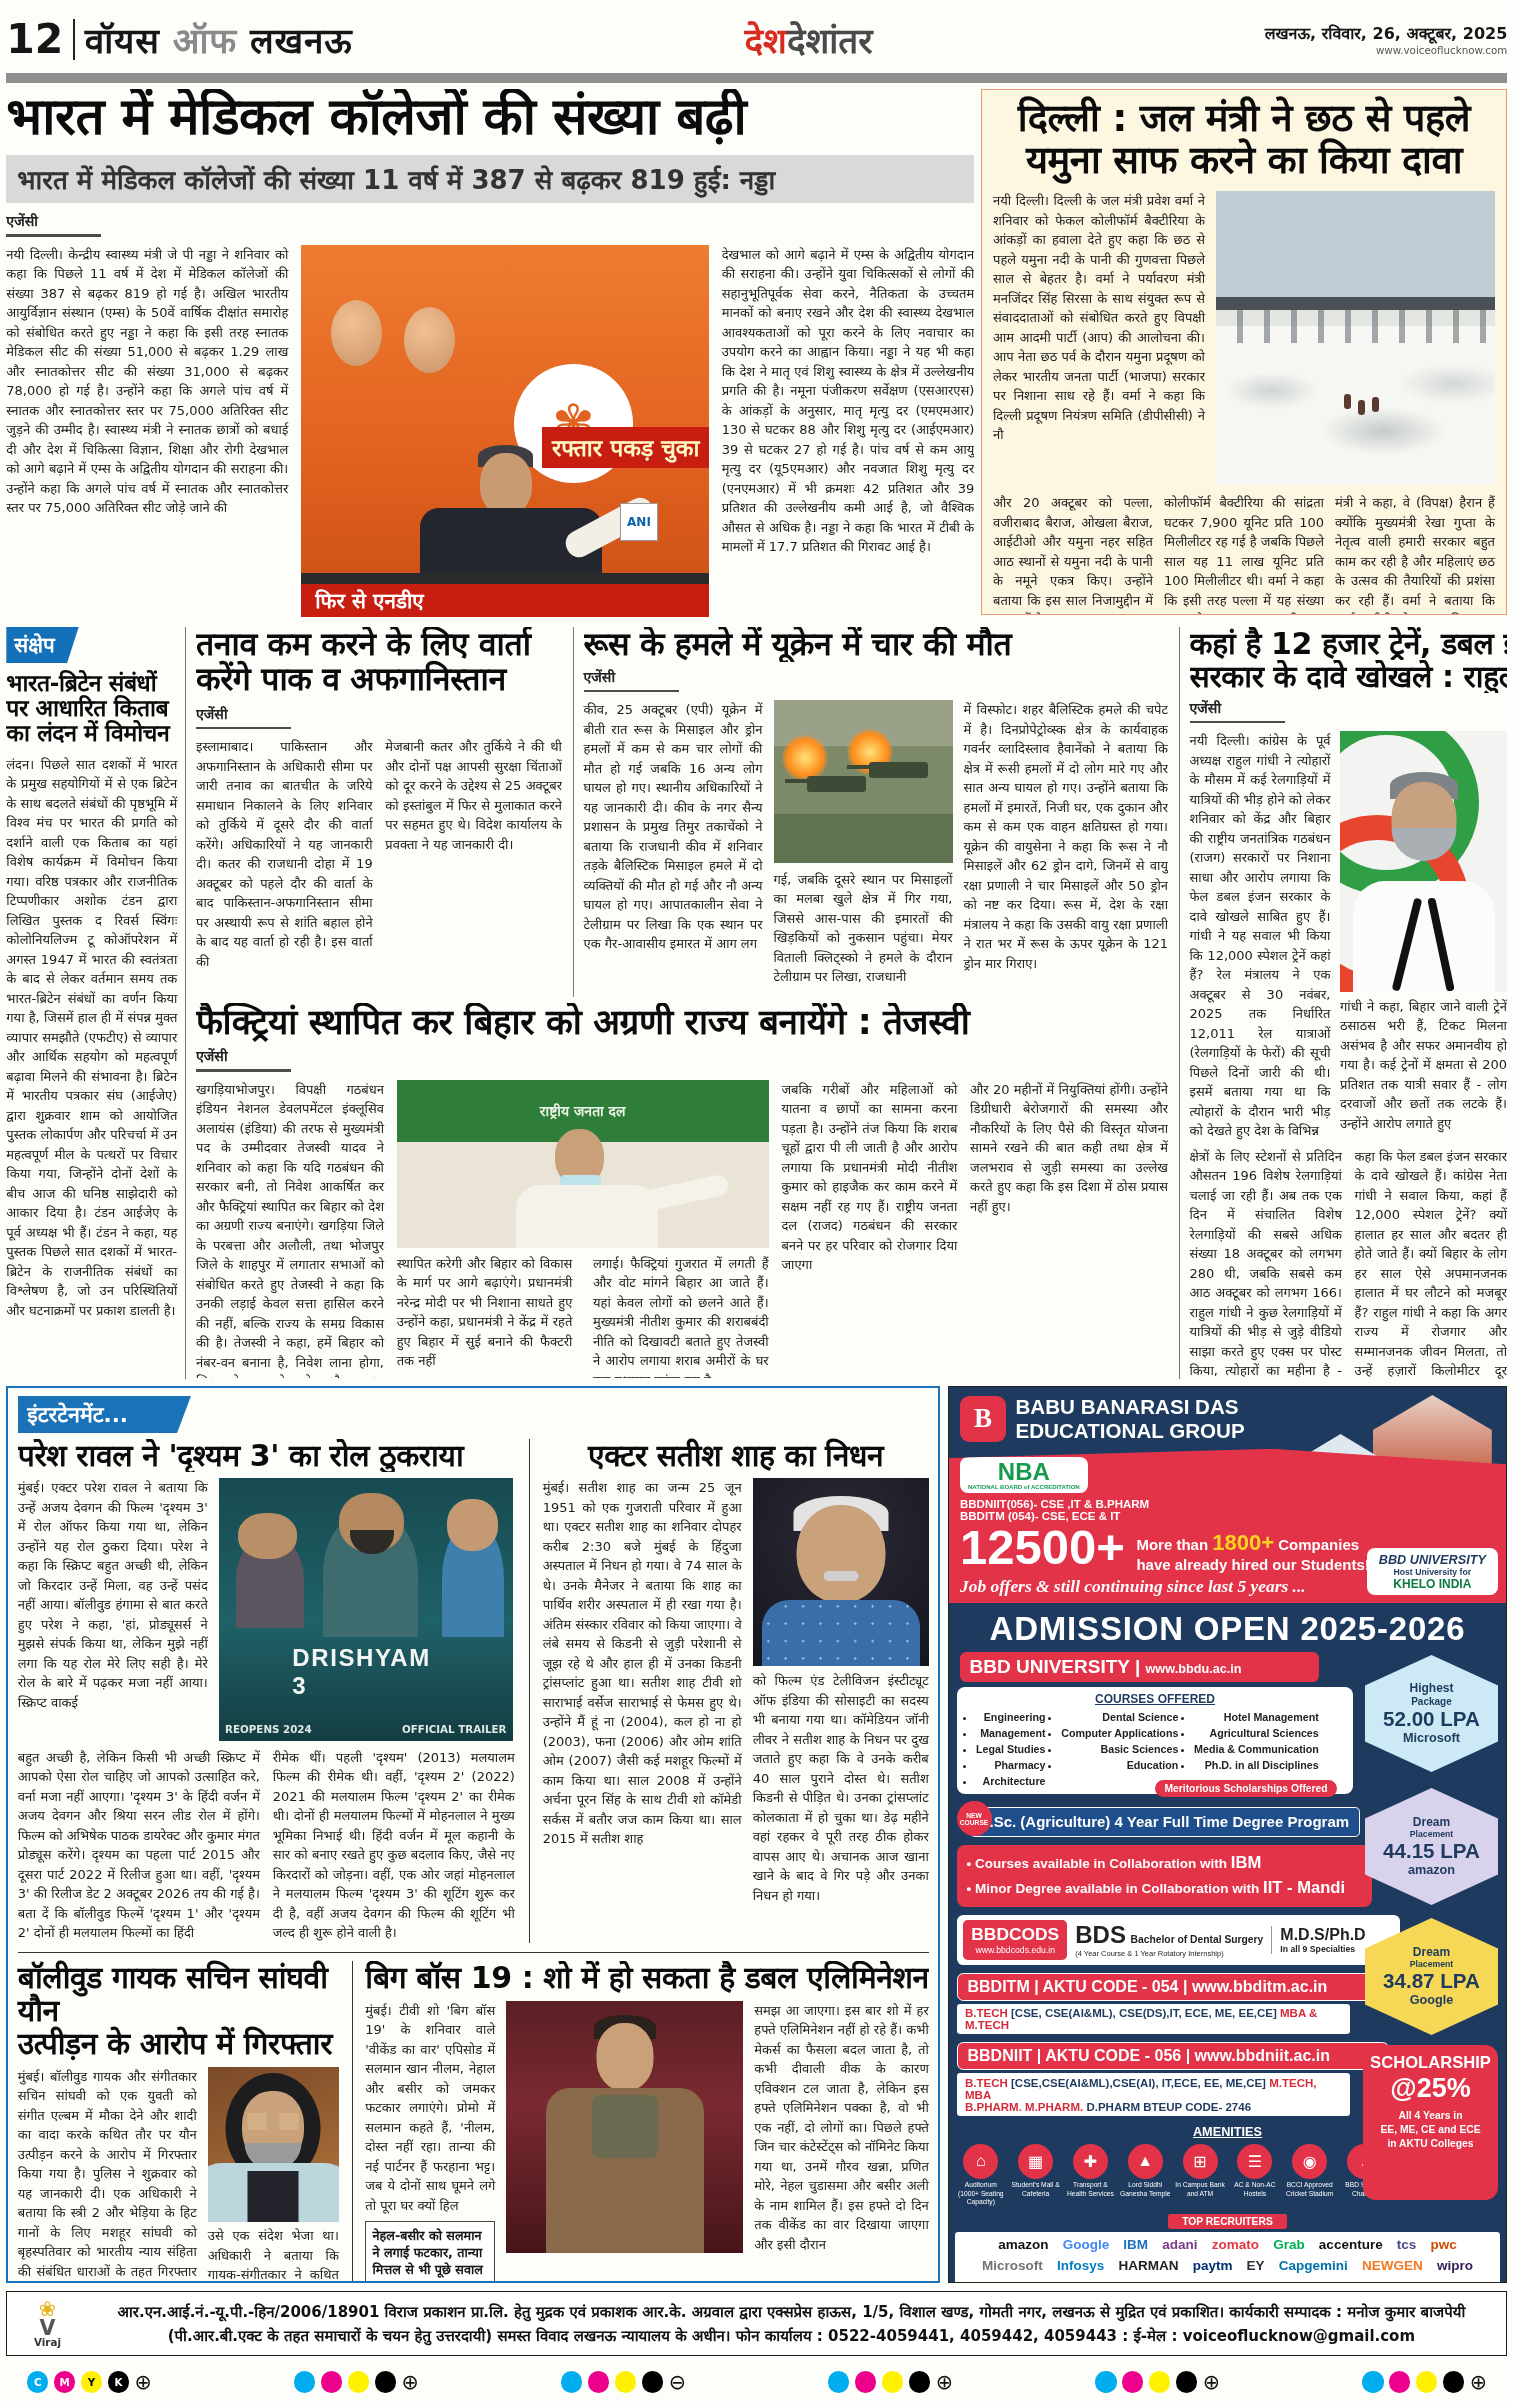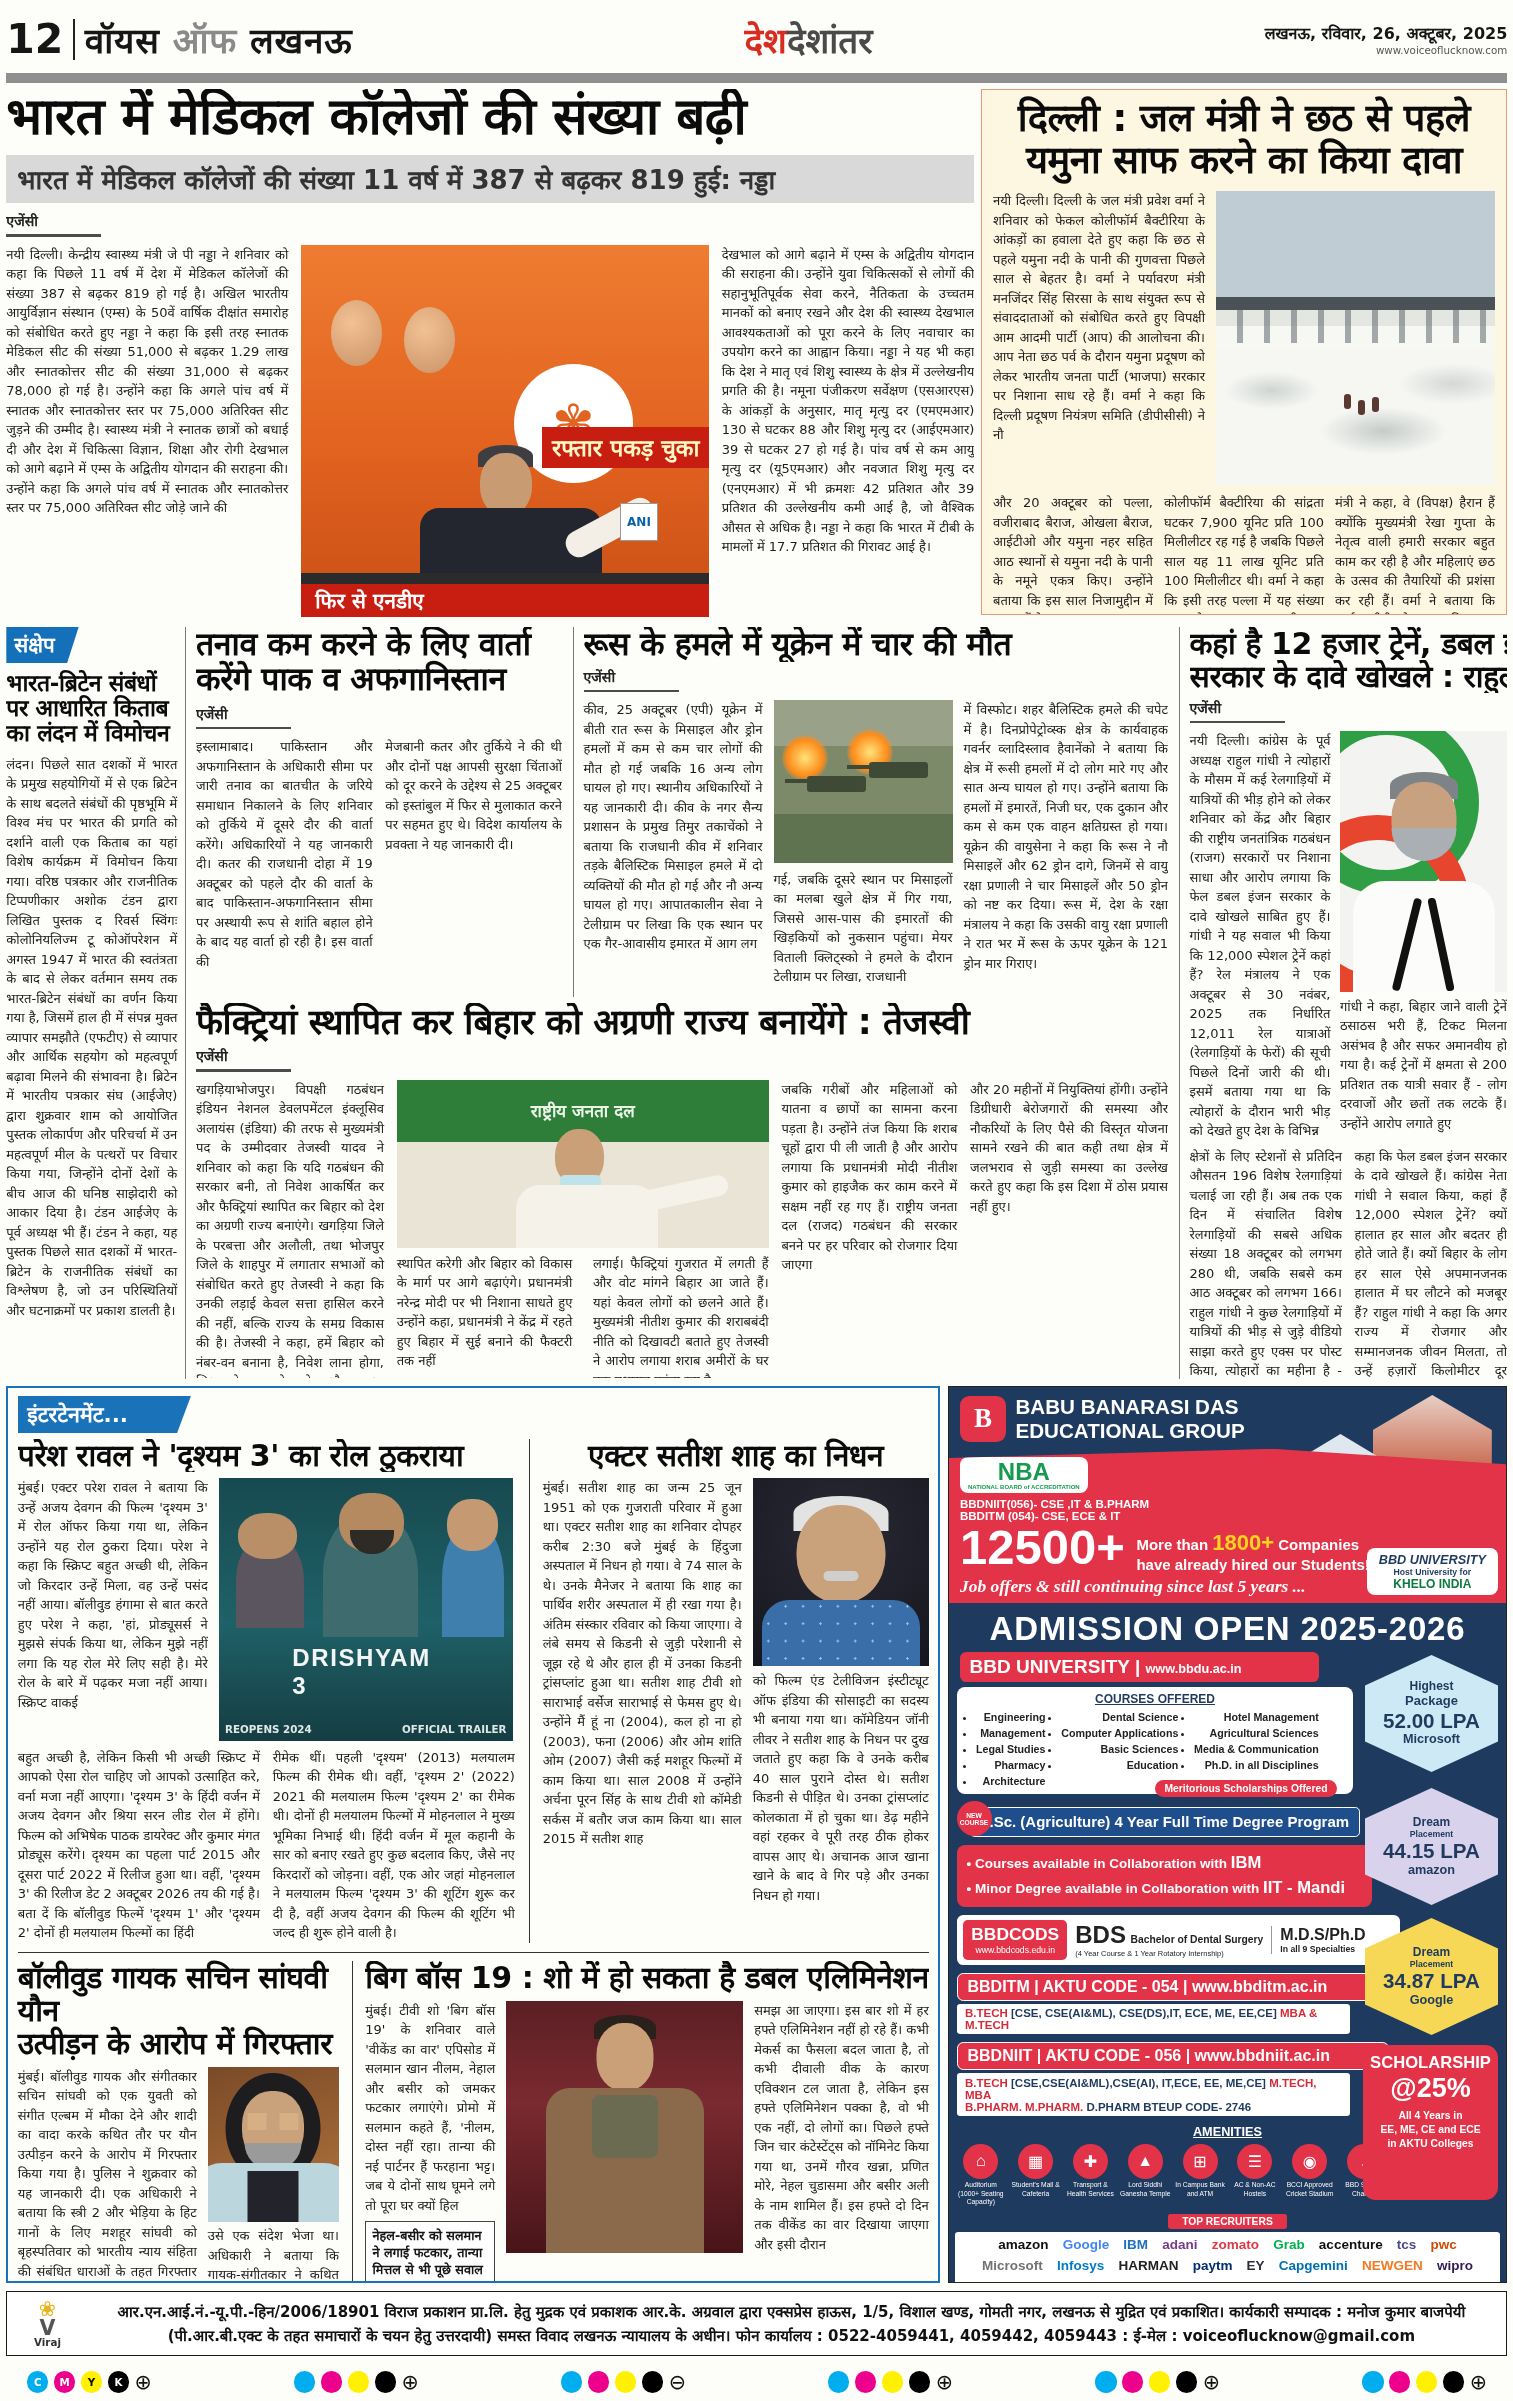--- a/index.html
+++ b/index.html
@@ -98,21 +98,21 @@
   .rbeard{position:absolute;left:50%;top:97px;transform:translateX(-50%);width:65px;height:33px;border-radius:0 0 35px 35px;background:#a9afb3;}
   .rbody{position:absolute;left:50%;bottom:0;transform:translateX(-50%);width:142px;height:111px;border-radius:32px 32px 0 0;background:#fcfcfa;}
   .rmic{position:absolute;bottom:0;width:8px;height:95px;background:#111;border-radius:4px;}
   .tej{left:196px;top:1003px;width:972px;height:375px;overflow:hidden;}
   .h-tej{font-size:35px;}
   .tej-row{display:flex;gap:12.7px;margin-top:4.7px;}
   .tej-c1{width:188px;}
   .tej-mid{width:372px;}
   .ph-tej{width:372px;height:168px;background:#e9e4d5;}
   .rjdban{position:absolute;left:0;top:0;width:100%;height:62px;background:#2e7d39;color:#eaf4e6;font-weight:bold;
-          font-size:17px;display:flex;align-items:center;justify-content:center;}
+          font-size:14px;display:flex;align-items:center;justify-content:center;}
   .thead{position:absolute;left:158px;top:49px;width:49px;height:57px;border-radius:46%;background:#c9a077;}
   .tmask{position:absolute;left:163px;top:95px;width:41px;height:20.6px;background:#bfe3ea;border-radius:4.7px;}
   .tbody{position:absolute;left:119px;bottom:0;width:142px;height:63px;border-radius:24px 24px 0 0;background:#f5f2ea;}
   .tarm{position:absolute;left:237px;bottom:44px;width:95px;height:20.6px;background:#f5f2ea;border-radius:11px;transform:rotate(-12deg);}
   .tej-c3{width:176px;}
   .tej-c4{flex:1;}
   
   .ent{left:6.3px;top:1386px;width:934px;height:897px;border:2.4px solid #1a72b8;box-sizing:border-box;
        padding:8px 9.5px;overflow:hidden;}
   .ent-label{display:inline-block;background:#1a72b8;color:#fff;font-size:21.4px;font-weight:bold;
@@ -586,21 +586,21 @@
       <div class="instpill">BBDNIIT | AKTU CODE - 056 | www.bbdniit.ac.in</div>
       <div class="instdet">
         <span class="rd">B.TECH</span>
         <span>[CSE,CSE(AI&amp;ML),CSE(AI), IT,ECE, EE, ME,CE]</span>
         <span class="rd">M.TECH, MBA</span><br>
         <span class="rd">B.PHARM.  M.PHARM.</span>
         <span>D.PHARM BTEUP CODE- 2746</span>
       </div>
       <div class="stat s1">
         <span class="l">Highest</span>
-        <span class="l" style="font-size:13px;">Package</span>
+        <span class="l" style="font-size:10px;">Package</span>
         <span class="v">52.00 LPA</span>
         <span class="br">Microsoft</span>
       </div>
       <div class="stat s2">
         <span class="l">Dream</span>
         <span class="l" style="font-size:8.7px;">Placement</span>
         <span class="v">44.15 LPA</span>
         <span class="br">amazon</span>
       </div>
       <div class="stat s3">

